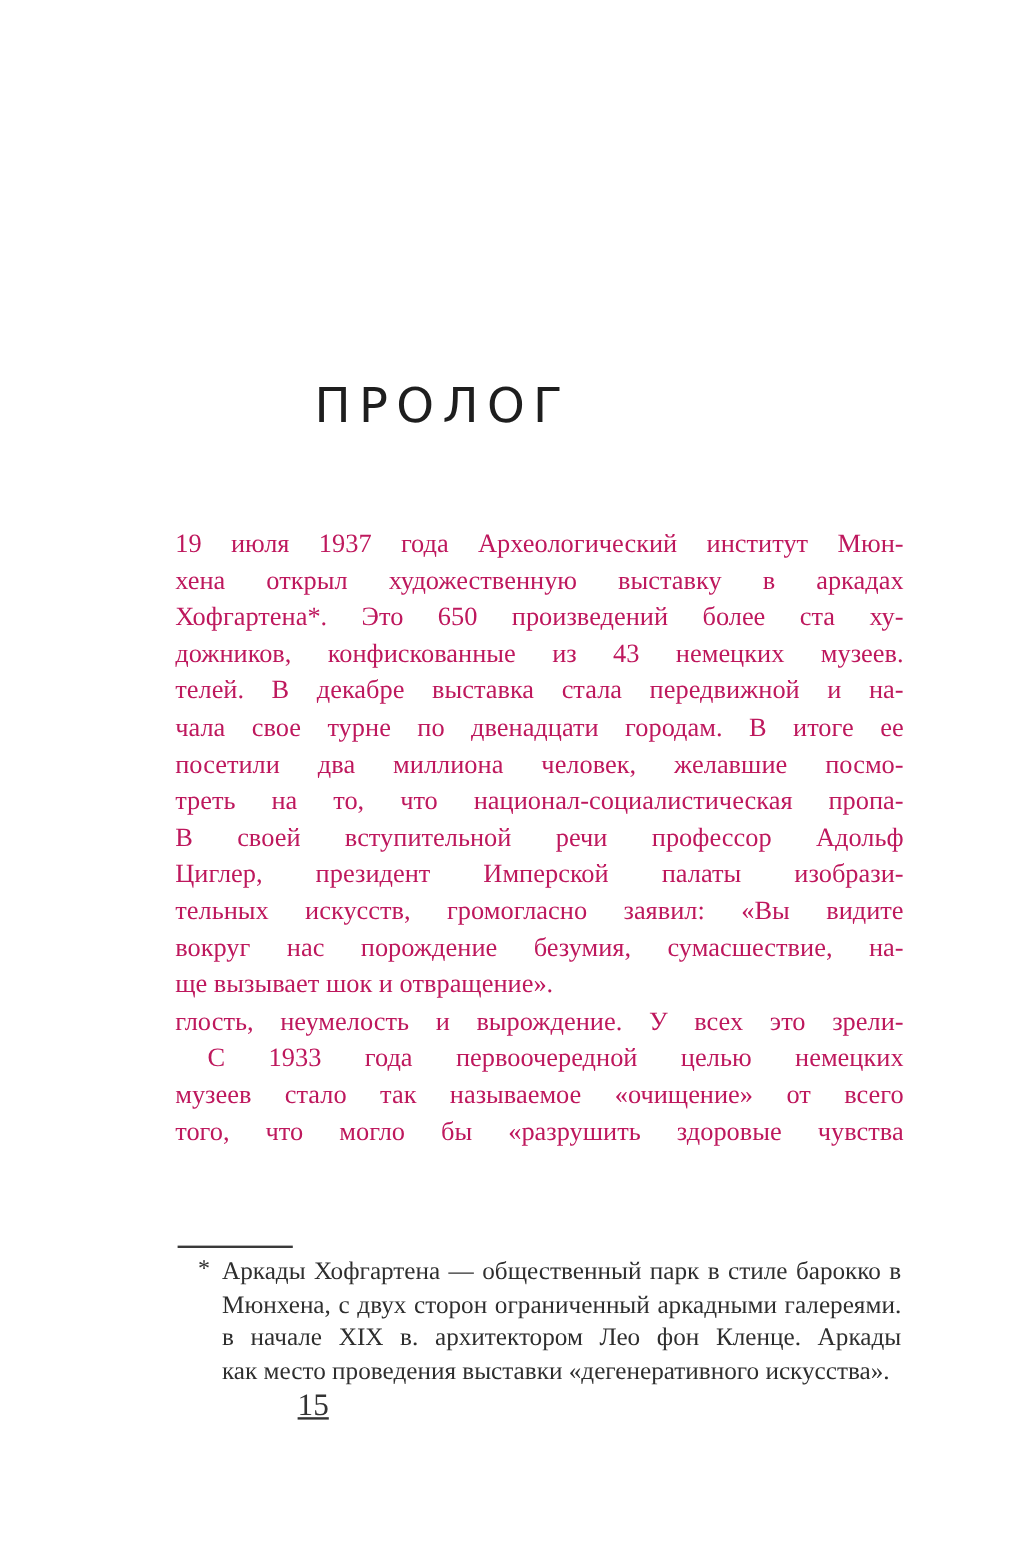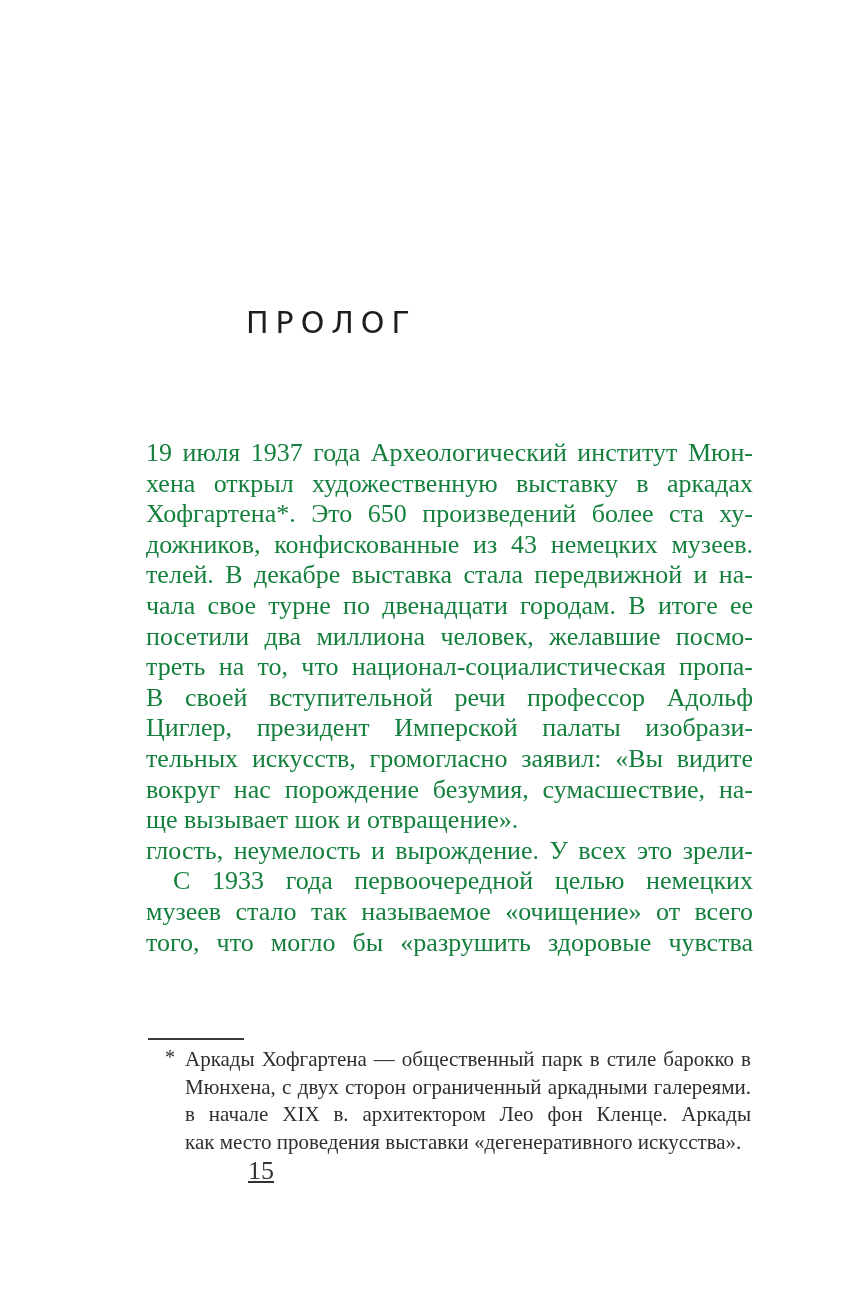--- a/index.html
+++ b/index.html
@@ -13,40 +13,40 @@
     height: 1299px;
     background: #ffffff;
     overflow: hidden;
     font-family: "Liberation Serif", serif;
     color: #303030;
   }
   .heading {
     position: absolute;
     left: 246px;
     top: 306px;
-    margin: 0;
+    margin: 16px;
     font-family: "DejaVu Sans", sans-serif;
-    font-size: 30px;
+    font-size: 40px;
     font-weight: normal;
     letter-spacing: 7px;
     color: #1e1e1e;
     line-height: 34px;
     white-space: nowrap;
   }
   .body-block {
     position: absolute;
     left: 146px;
     top: 438px;
     width: 607px;
   }
   .bline {
-    font-size: 26px;
+    font-size: 22px;
     line-height: 30.6px;
     white-space: nowrap;
-    color: #15803d;
+    color: #be185d;
   }
   .bline.j {
     white-space: normal;
     text-align: justify;
     text-align-last: justify;
     height: 30.6px;
     overflow: hidden;
   }
   .bline.indent {
     text-indent: 27px;

